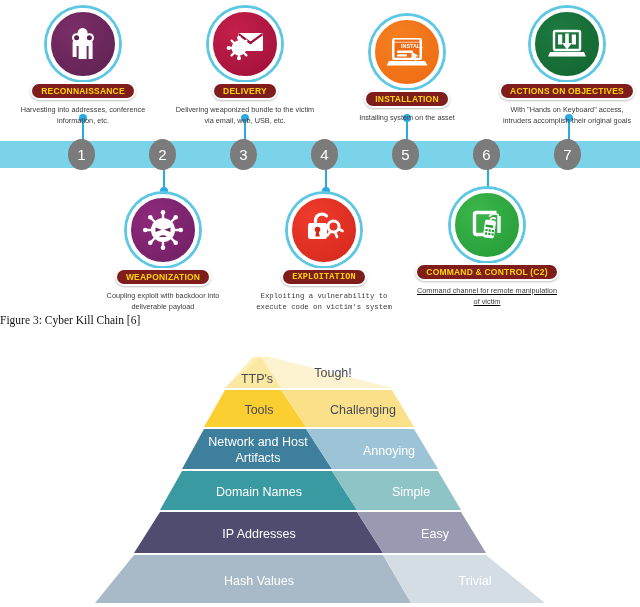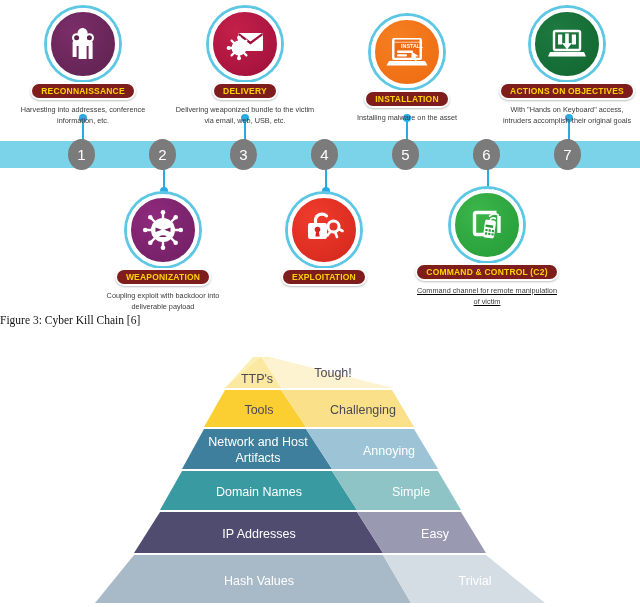--- a/index.html
+++ b/index.html
@@ -197,21 +197,21 @@
         </g>
         <g fill="#ffffff">
           <text x="16" y="18.4" font-family="Liberation Sans, sans-serif" font-size="5.4" font-weight="bold">INSTALL</text>
           <rect x="12" y="20.5" width="16" height="2.6" rx="1"></rect>
           <rect x="12" y="24.2" width="10" height="2.4" rx="1"></rect>
           <path d="M26.5 21.5l7 4.6-3 .6 1.8 3.3-1.9 1-1.8-3.3-2.1 2.2z"></path>
         </g>
       </svg>
     </div>
     <span class="stage-badge">INSTALLATION</span>
-    <div class="stage-desc">Installing malware on the asset</div>
+    <div class="stage-desc">Installing system on the asset</div>
   </div>
 
   <div class="stage" style="left:492px; top:8px;">
     <div class="stage-icon ic-actions">
       <svg viewBox="0 0 44 44" aria-hidden="true">
         <g fill="none" stroke="#ffffff" stroke-width="2.4">
           <rect x="9" y="9" width="26" height="19" rx="1.6"></rect>
         </g>
         <g fill="#ffffff">
           <path d="M5 30h34l2 4.5H3z"></path>
@@ -252,21 +252,21 @@
           <path d="M14.5 19.5l6.2 2.3-6.2 2.2z"></path>
           <path d="M29.5 19.5l-6.2 2.3 6.2 2.2z"></path>
           <path d="M18 28.5c2.5-1.6 5.5-1.6 8 0-2.5.8-5.5.8-8 0z"></path>
         </g>
       </svg>
     </div>
     <span class="stage-badge">WEAPONIZATION</span>
     <div class="stage-desc">Coupling exploit with backdoor into deliverable payload</div>
   </div>
 
-  <div class="stage" style="left:249px; top:194px;">
+  <div class="stage" style="left:249px; top:194px;font-family:Liberation Mono, monospace;">
     <div class="stage-icon ic-exploit">
       <svg viewBox="0 0 44 44" aria-hidden="true">
         <g fill="none" stroke="#ffffff" stroke-width="3.2" stroke-linecap="round">
           <path d="M13.5 15v-2.5a6.5 6.5 0 0 1 11-4.6"></path>
         </g>
         <g fill="#ffffff">
           <rect x="6" y="15" width="19" height="16" rx="2.2"></rect>
         </g>
         <g fill="#d2271c">
           <circle cx="15.5" cy="21.5" r="2.8"></circle>
@@ -276,20 +276,21 @@
           <circle cx="31.5" cy="18.5" r="5.5"></circle>
         </g>
         <g stroke="#ffffff" stroke-width="2.6" stroke-linecap="round">
           <line x1="28.5" y1="23.5" x2="25.5" y2="27.5"></line>
           <line x1="33.5" y1="25" x2="35" y2="29"></line>
           <line x1="37" y1="21" x2="40.5" y2="23"></line>
         </g>
       </svg>
     </div>
     <span class="stage-badge">EXPLOITATION</span>
+    <div class="stage-desc">Exploiting a vulnerability to execute code on victim's system</div>
   </div>
 
   <div class="stage" style="left:412px; top:189px;text-decoration:underline;">
     <div class="stage-icon ic-c2">
       <svg viewBox="0 0 44 44" aria-hidden="true">
         <g fill="none" stroke="#ffffff" stroke-width="3.4" stroke-linejoin="round">
           <path d="M31.5 9.5H11.5a2 2 0 0 0-2 2v18a2 2 0 0 0 2 2h9"></path>
           <path d="M34 13v17"></path>
         </g>
         <g fill="#ffffff">

